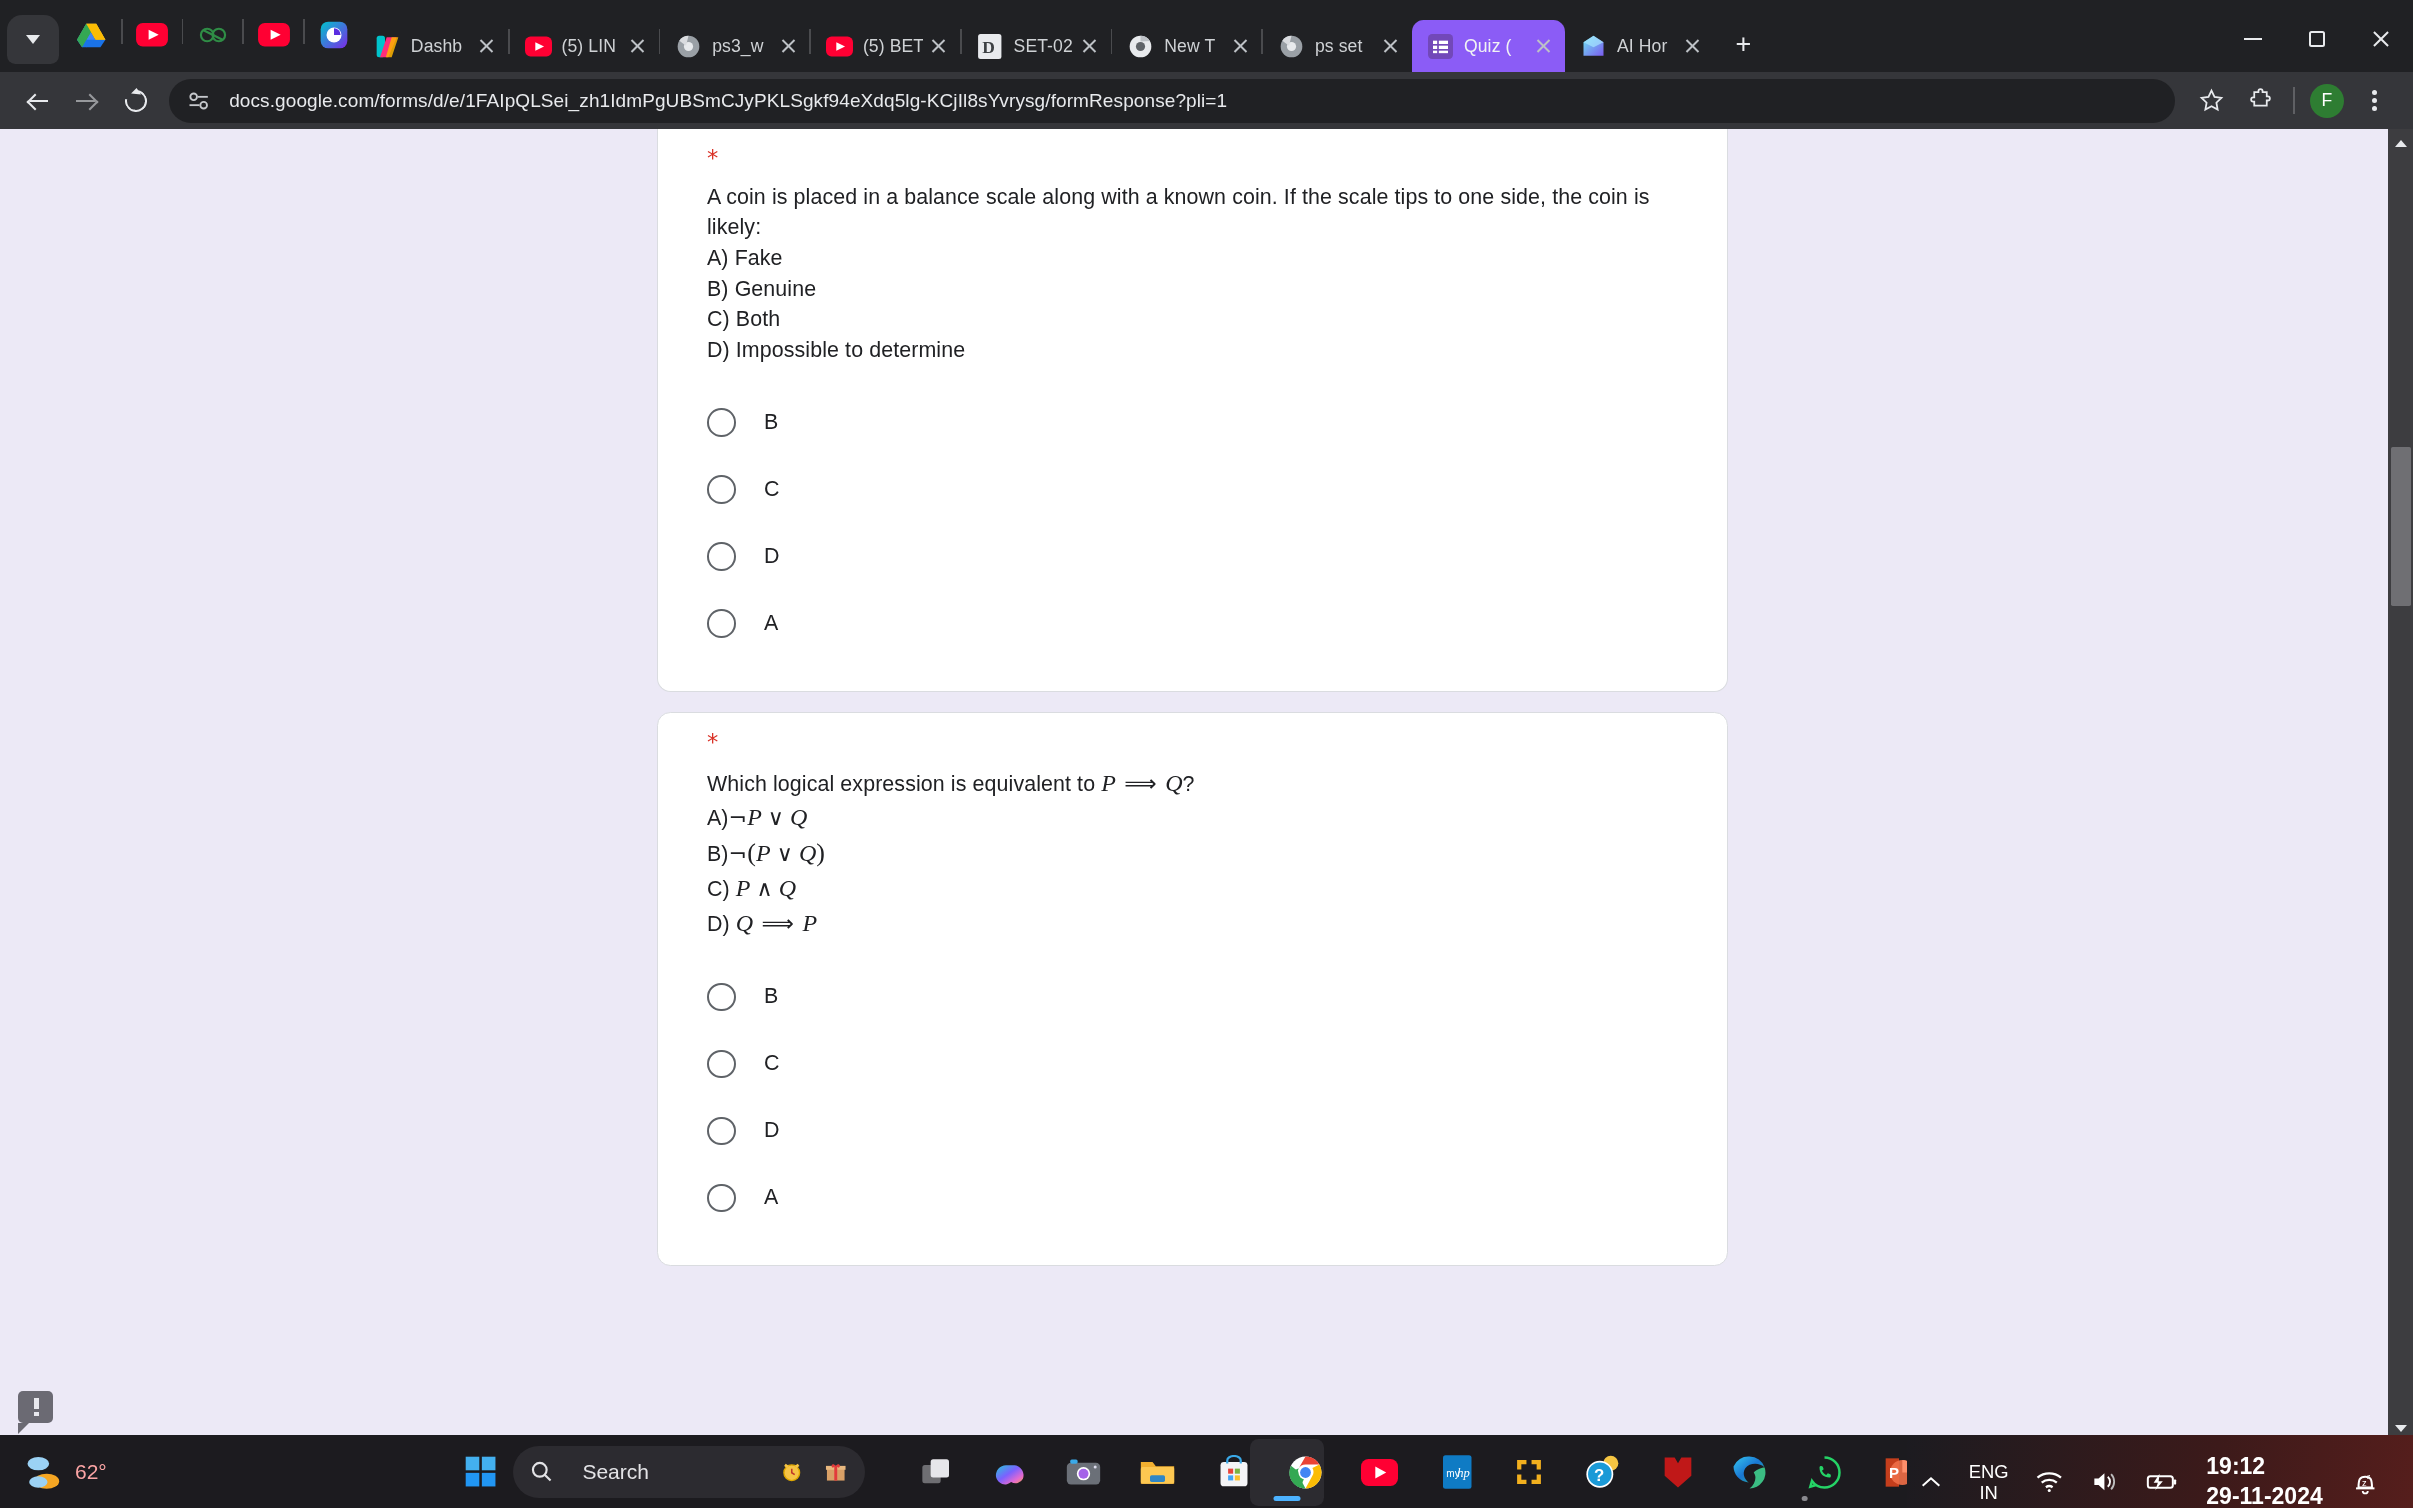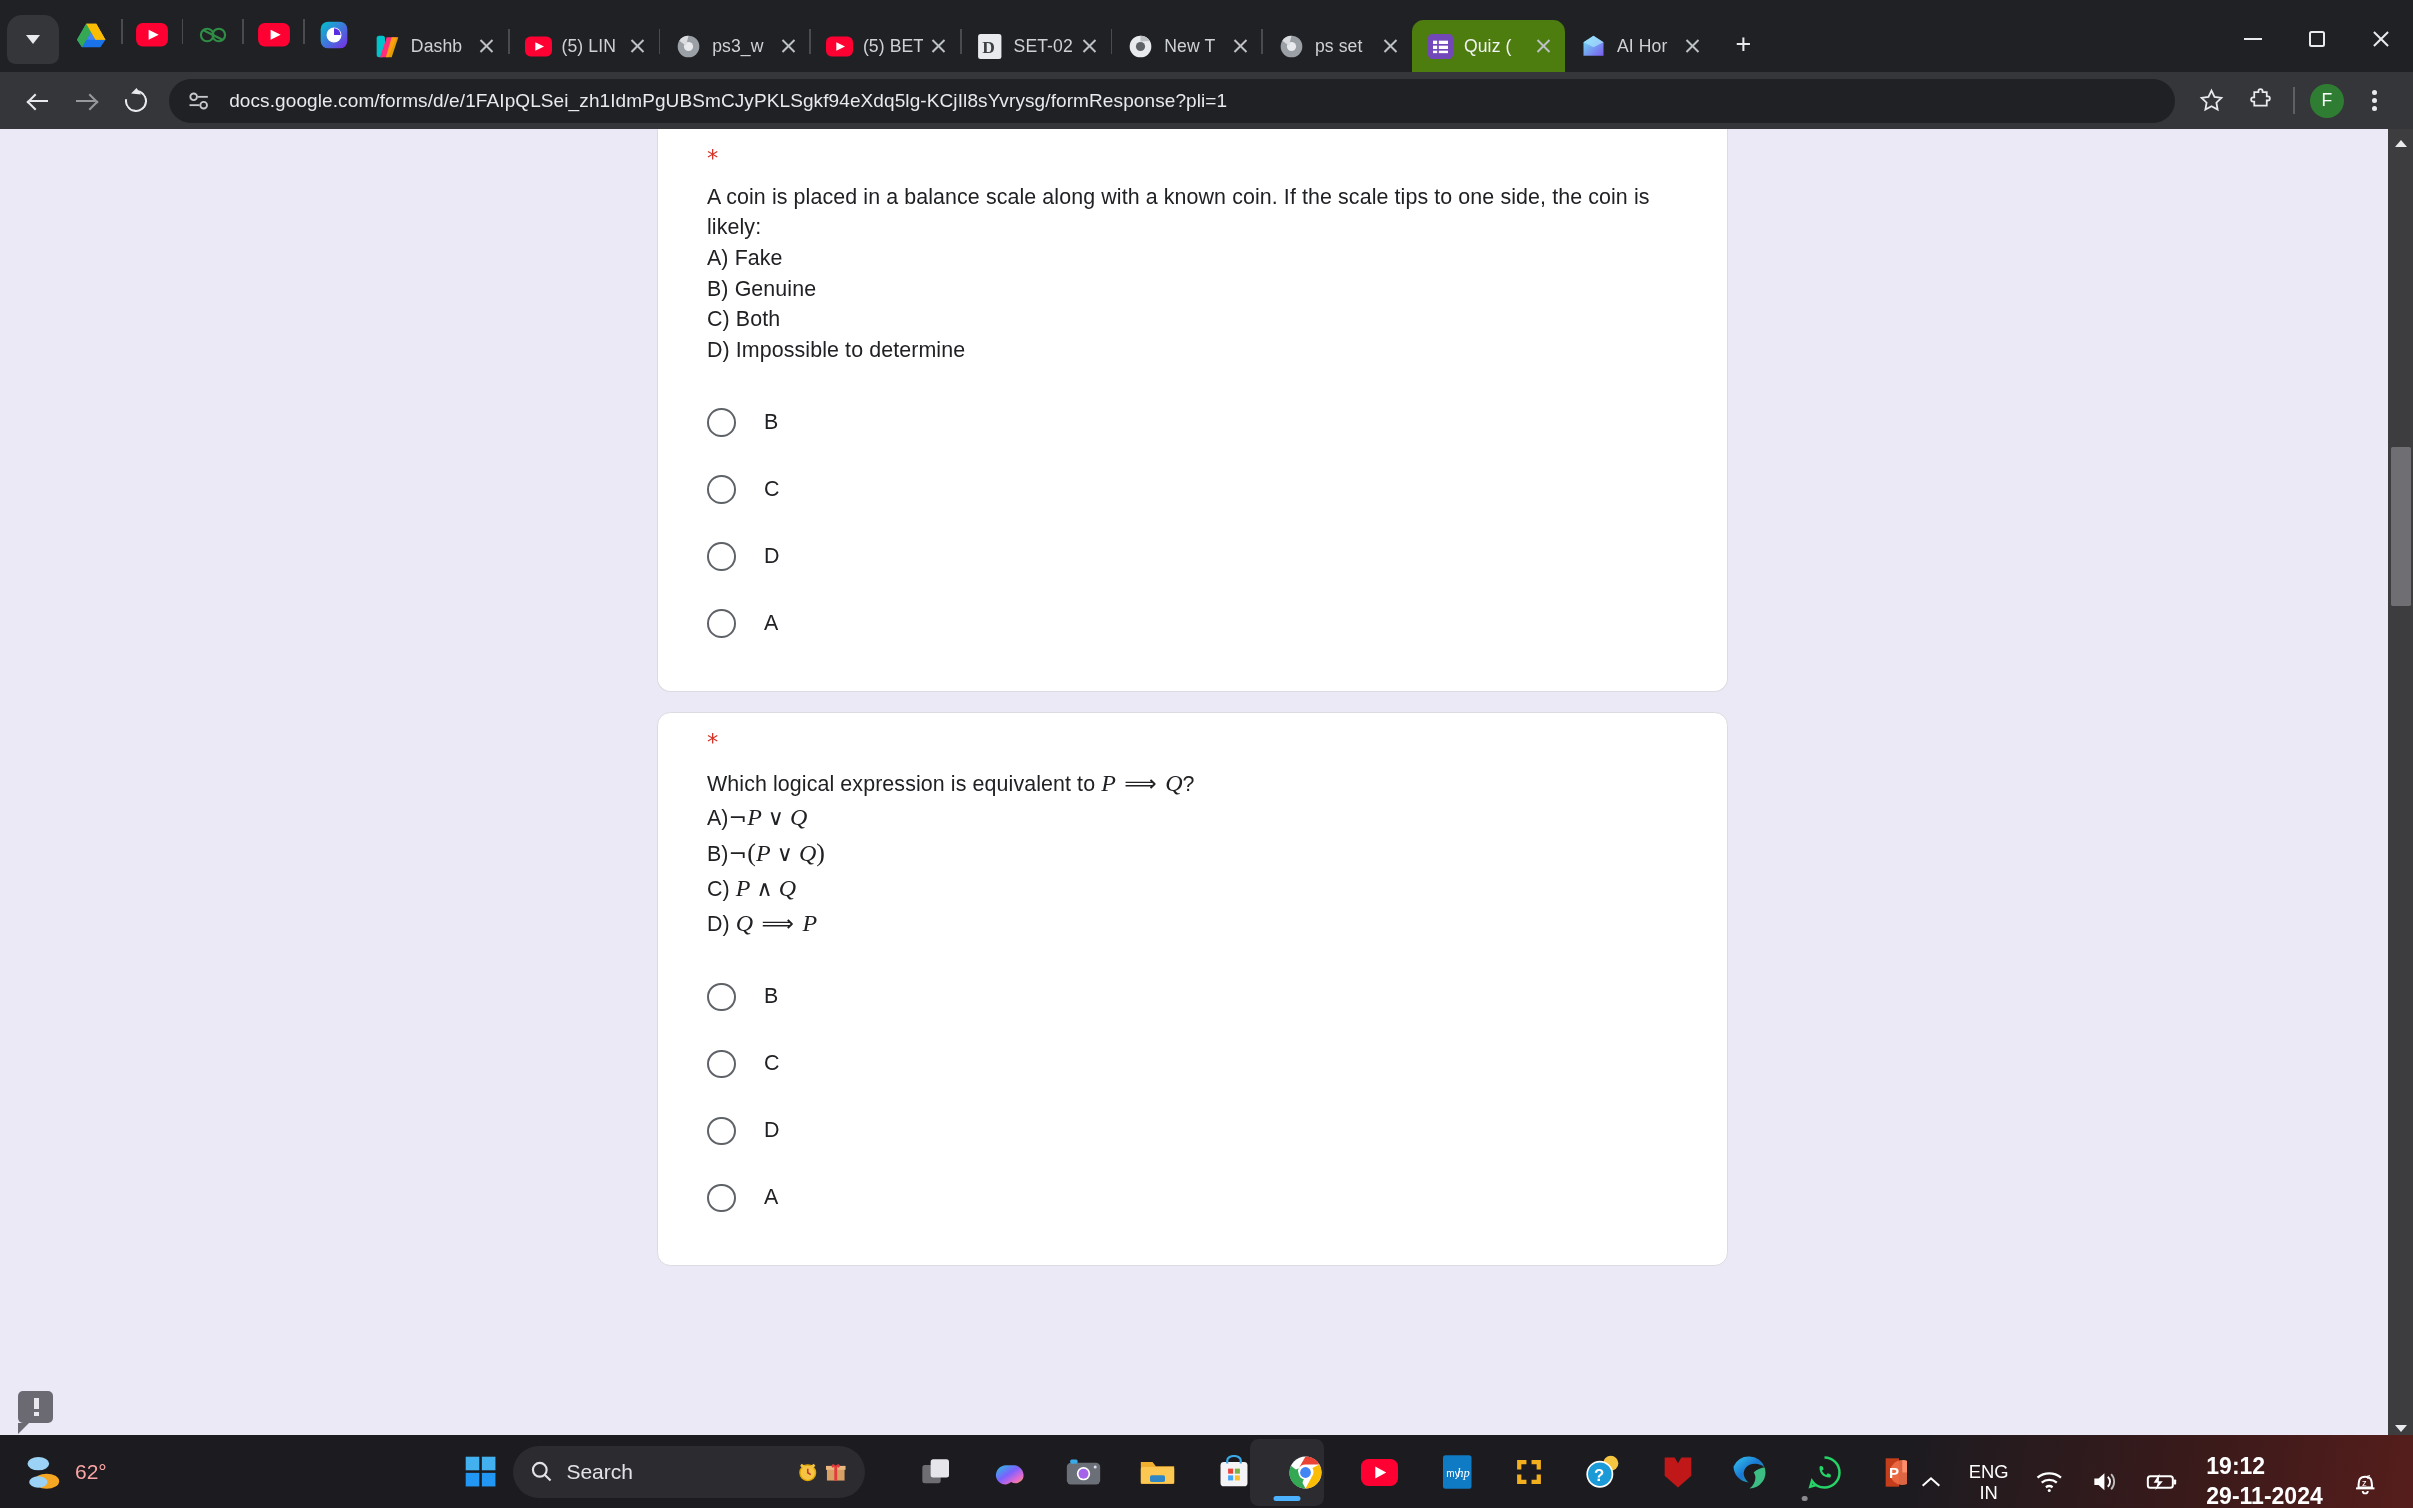--- a/index.html
+++ b/index.html
@@ -63,21 +63,21 @@
   .tab {
     display: flex; align-items: center;
     height: 52px;
     padding: 0 10px 0 15px;
     min-width: 0;
     flex: 0 1 149px;
     position: relative;
     border-radius: 11.7px 11.7px 0 0;
     cursor: pointer;
   }
-  .tab.active { background: #4d7c0f; flex: 0 0 153px; }
+  .tab.active { background: #8b5cf6; flex: 0 0 153px; }
   .tab .favicon {
     width: 27px; height: 27px; flex: 0 0 27px;
     margin-right: 10px;
     display: flex; align-items: center; justify-content: center;
   }
   .tab .tab-title {
     font-size: 17.6px; color: #cfd2d5;
     white-space: nowrap; overflow: hidden;
     flex: 1 1 auto; min-width: 0;
     letter-spacing: 0.1px;
@@ -333,21 +333,21 @@
   .tb-ico.active { background: #2c2b30; }
   .tb-ico.active::after {
     content:''; position: absolute; bottom: 5px; left: 50%;
     transform: translateX(-50%);
     width: 27px; height: 5px; border-radius: 2.5px; background: #4cb2ff;
   }
   #search-pill {
     height: 52px; width: 352px;
     background: #2c2b30; border-radius: 26px;
     display: flex; align-items: center; padding: 0 17px;
-    margin: 0 15px; cursor: text;
+    margin: 0 15px; cursor: text; gap: 16px;
   }
   #search-pill .stext { color: #e3e3e6; font-size: 21px; margin-left: 13.4px; flex:1; }
   #tray {
     position: absolute; right: 0; top: 0; height: 94px;
     display: flex; align-items: center;
     padding-right: 20px;
     background: linear-gradient(100deg, rgba(28,27,32,1) 0%, rgba(60,26,26,1) 60%, rgba(86,30,28,1) 100%);
   }
   .tray-ico {
     height: 74px; display: flex; align-items: center; justify-content: center;

